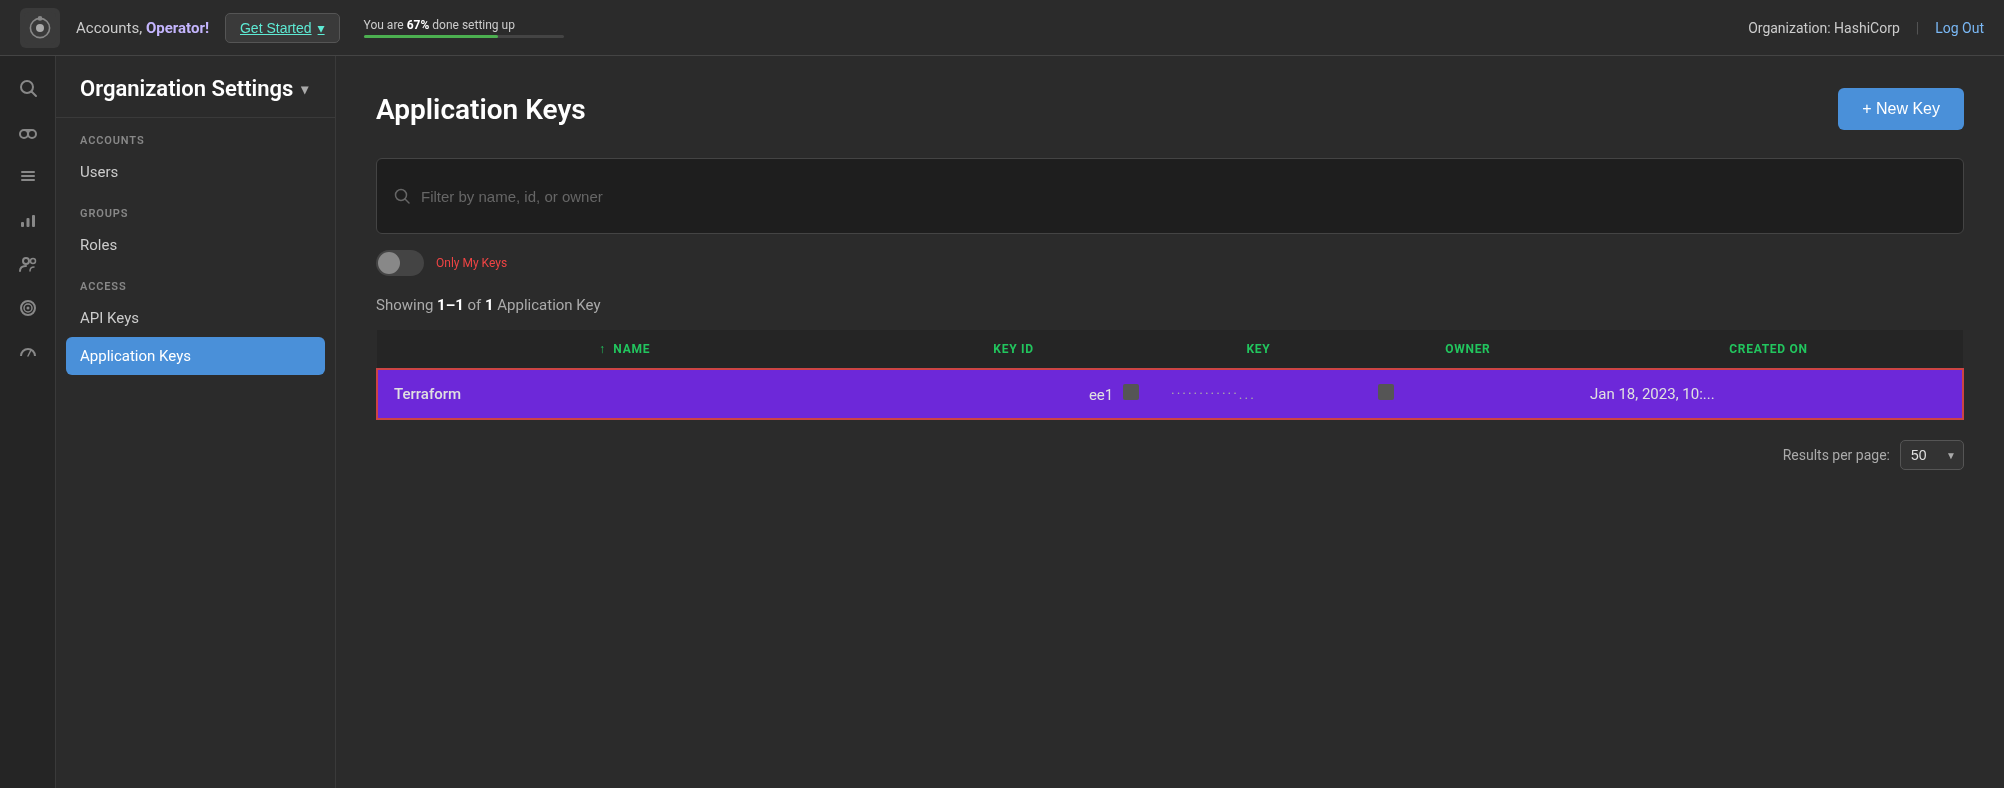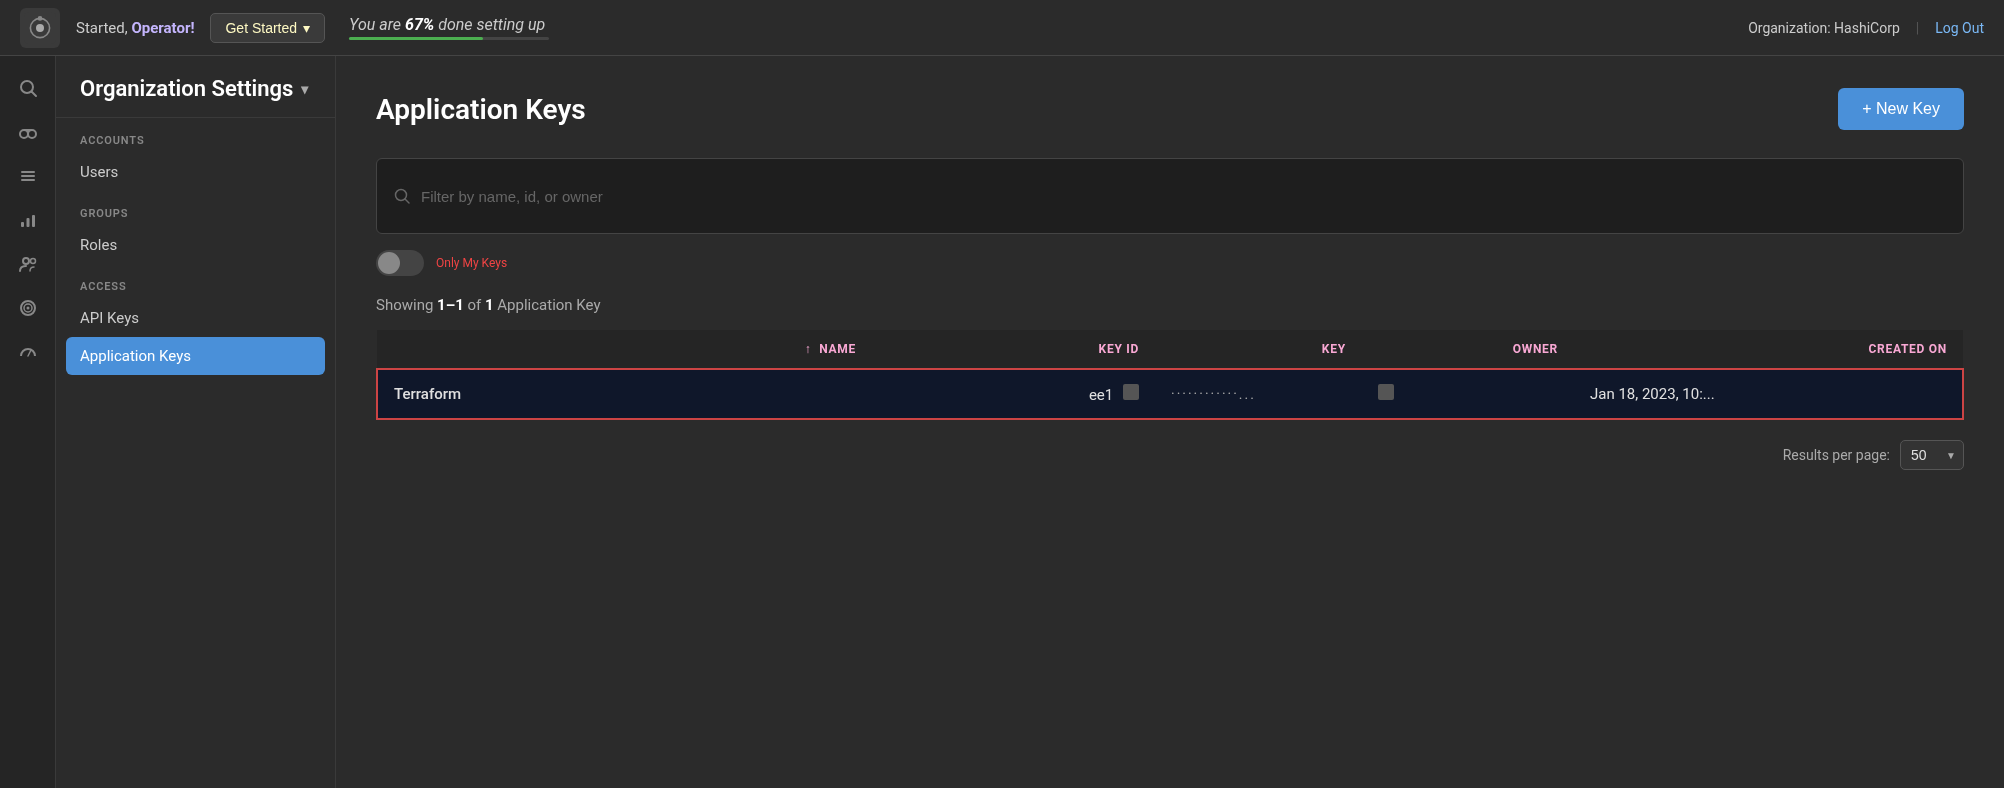--- a/index.html
+++ b/index.html
@@ -40,38 +40,38 @@
       font-size: 15px;
       color: #ccc;
     }
     .topbar-welcome strong {
       color: #c4b5fd;
     }
     .topbar-get-started {
       background: #3a3a3a;
       border: 1px solid #555;
       border-radius: 5px;
-      color: #fef9c3;
+      color: #5eead4;
       padding: 6px 14px;
       font-size: 14px;
       cursor: pointer;
       display: flex;
       align-items: center;
       gap: 6px;
+      text-decoration: underline;
     }
     .topbar-progress-container {
       display: flex;
       flex-direction: column;
       gap: 3px;
       margin-left: 8px;
     }
     .topbar-progress-text {
-      font-size: 16px;
+      font-size: 12px;
       color: #ccc;
-      font-style: italic;
     }
     .topbar-progress-text strong {
       color: #fff;
     }
     .topbar-progress-bar {
       height: 3px;
       background: #444;
       border-radius: 2px;
       width: 200px;
       position: relative;
@@ -285,34 +285,34 @@
       border-collapse: collapse;
     }
     .table-header-row {
       background: #252525;
       border-bottom: 1px solid #444;
     }
     .table-header-cell {
       padding: 12px 16px;
       font-size: 12px;
       font-weight: 700;
-      color: #f9a8d4;
+      color: #22c55e;
       text-transform: uppercase;
       letter-spacing: 0.06em;
-      text-align: right;
+      text-align: center;
     }
     .table-header-cell.sortable {
       cursor: pointer;
     }
     .sort-icon {
       margin-right: 4px;
     }
     .table-row {
       border: 2px solid #cc4444;
-      background: #0f172a;
+      background: #6d28d9;
       padding-left: 20px;
     }
     .table-cell {
       padding: 14px 16px;
       font-size: 15px;
       color: #e0e0e0;
       vertical-align: middle;
     }
     .table-cell.name {
       font-weight: 500;
@@ -391,21 +391,21 @@
 <div class="topbar">
   <div class="topbar-logo">
     <svg class="logo-svg" viewBox="0 0 40 40" xmlns="http://www.w3.org/2000/svg">
       <rect width="40" height="40" rx="6" fill="#3a3a3a"></rect>
       <circle cx="20" cy="20" r="12" fill="none" stroke="#888" stroke-width="2"></circle>
       <circle cx="20" cy="20" r="5" fill="#aaa"></circle>
       <circle cx="20" cy="8" r="3" fill="#888"></circle>
     </svg>
   </div>
   <span class="topbar-welcome">
-    <span>Started, </span><strong>Operator!</strong>
+    <span>Accounts, </span><strong>Operator!</strong>
   </span>
   <button class="topbar-get-started">
     <span>Get Started</span>
     <span>▾</span>
   </button>
   <div class="topbar-progress-container">
     <span class="topbar-progress-text">
       <span>You are </span><strong>67%</strong><span> done setting up</span>
     </span>
     <div class="topbar-progress-bar">

